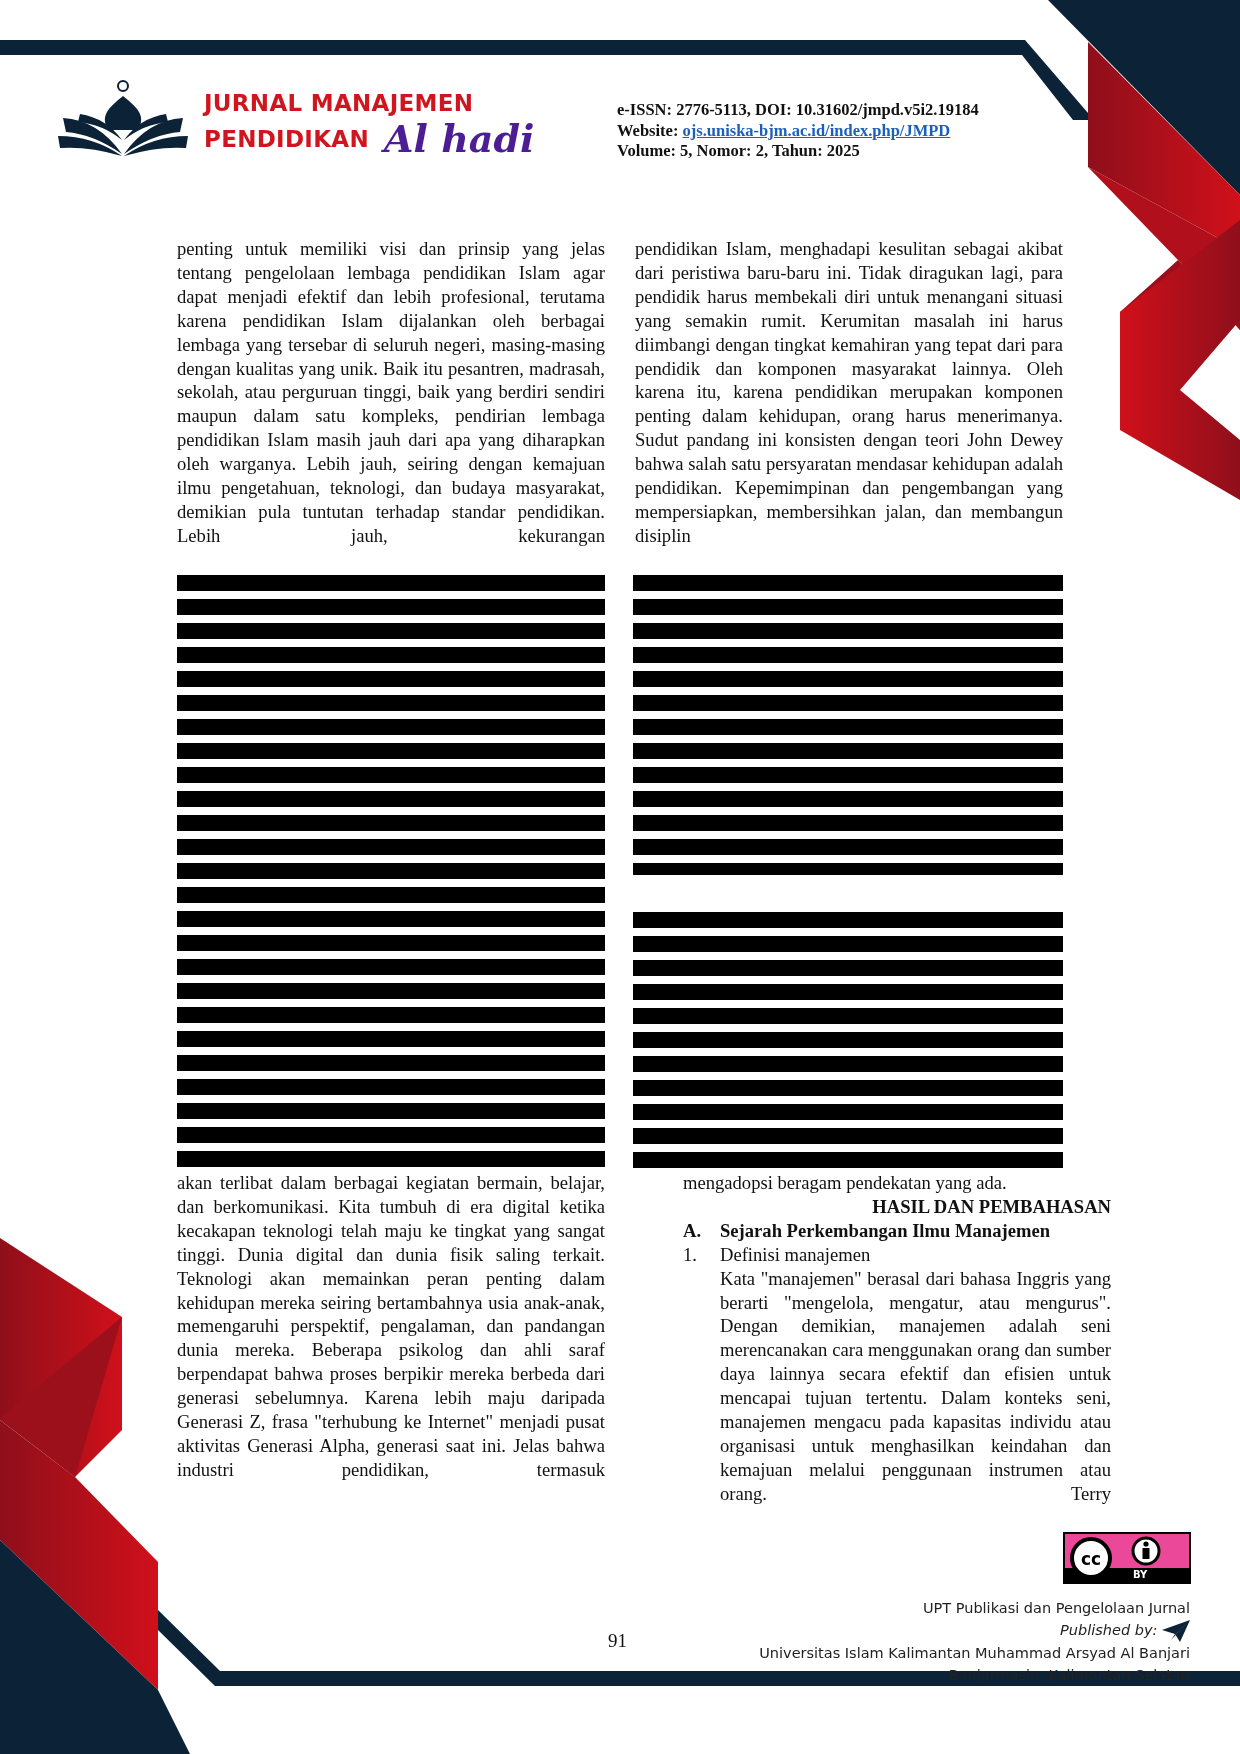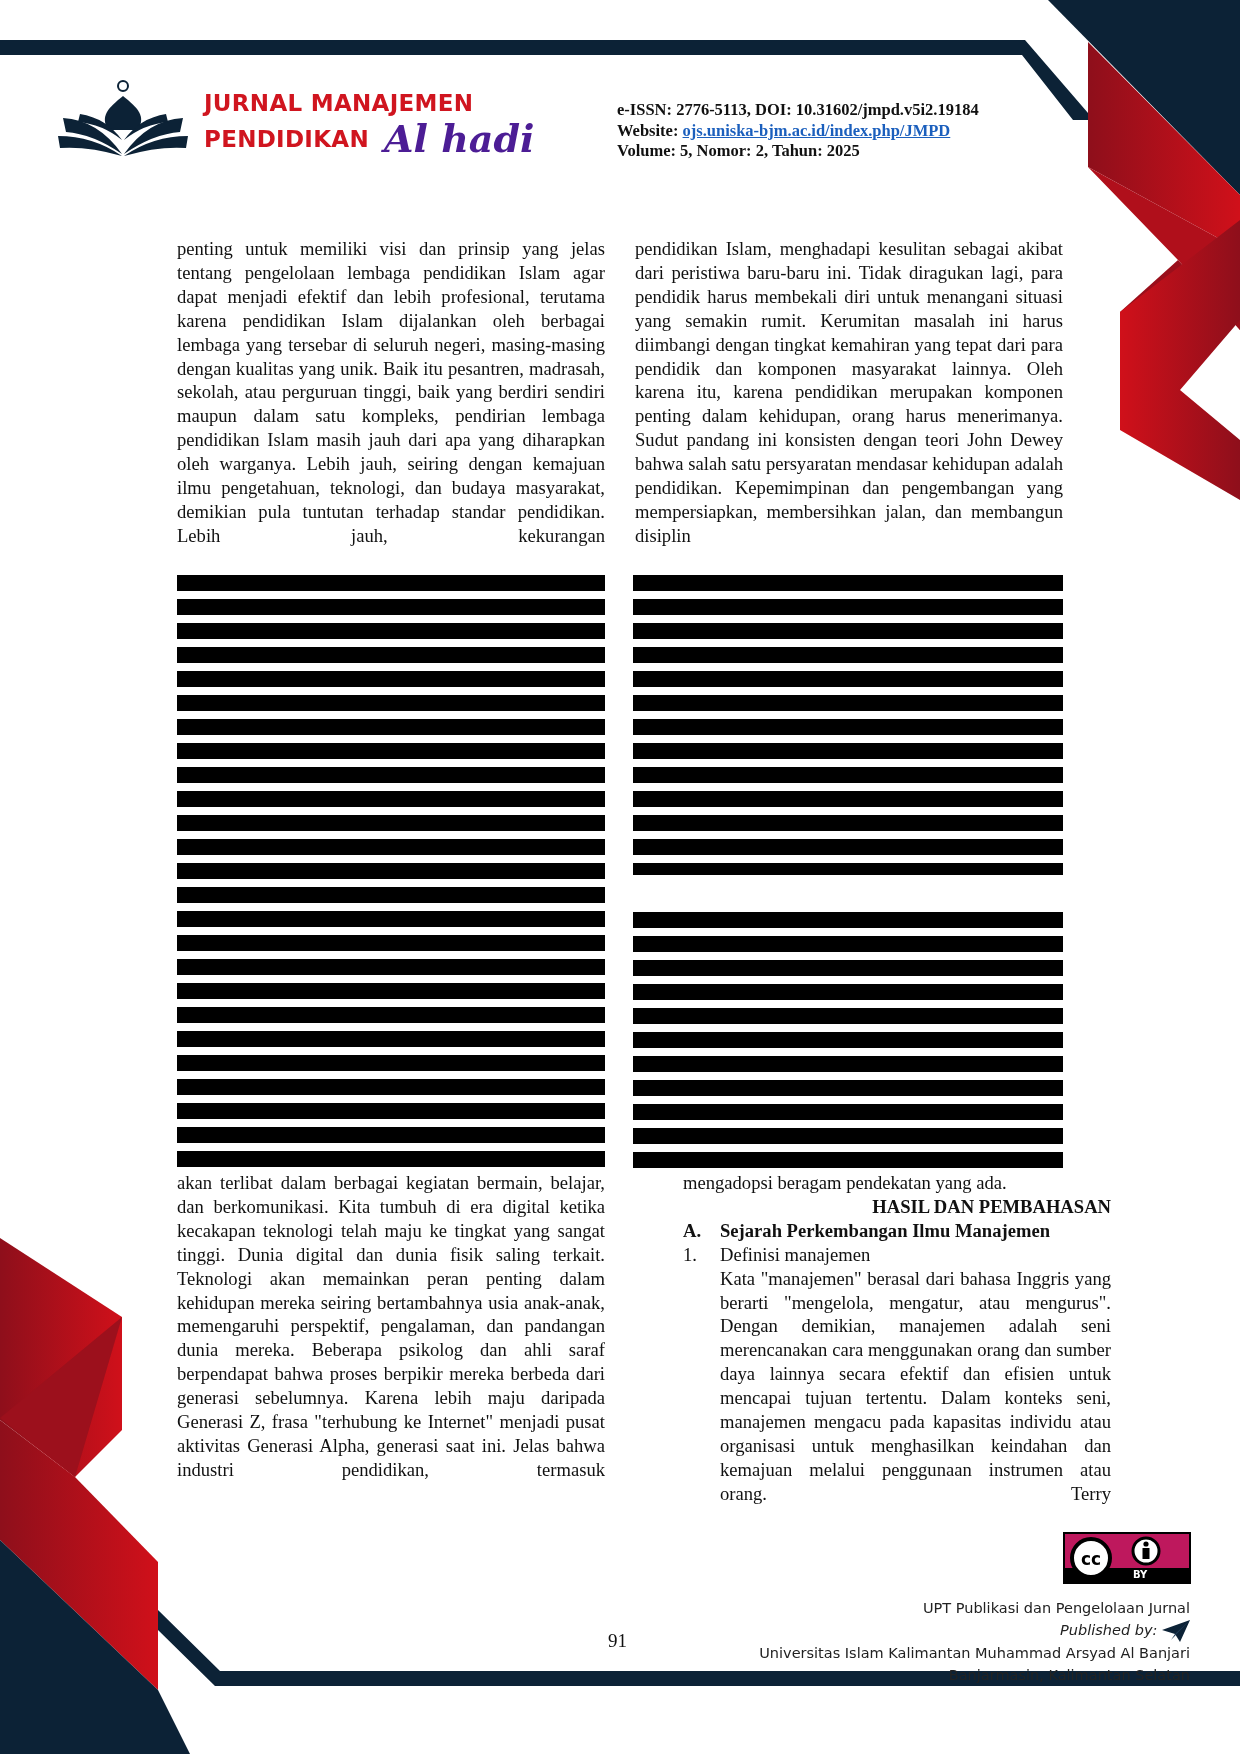--- a/index.html
+++ b/index.html
@@ -11,21 +11,21 @@
   .meta{font-family:"Liberation Serif",serif;font-weight:bold;font-size:16.5px;line-height:20.5px;color:#111;}
   .meta a{color:#1b5fbd;text-decoration:underline;}
   .col{position:absolute;width:428px;font-size:18.6px;line-height:23.9px;text-align:justify;}
   .col p{margin:0;}
   .redact{position:absolute;background:#000;}
   .head{font-weight:bold;}
   .numrow{display:flex;}
   .numrow .n{width:37px;flex:none;}
   .indent{padding-left:37px;}
   .pub{font-family:"DejaVu Sans",sans-serif;font-size:14.5px;line-height:22px;text-align:right;color:#222;}
-  .ccbox{position:absolute;width:128px;height:52px;background:#be185d;border:2px solid #000;box-sizing:border-box;}
+  .ccbox{position:absolute;width:128px;height:52px;background:#ec4899;border:2px solid #000;box-sizing:border-box;}
 </style>
 </head>
 <body>
 
 <svg class="deco" viewBox="0 0 1240 1754">
   <defs>
     <linearGradient id="rg" x1="0" x2="1" y1="0" y2="0">
       <stop offset="0" stop-color="#8e0f1b"></stop>
       <stop offset="1" stop-color="#d0101a"></stop>
     </linearGradient>

